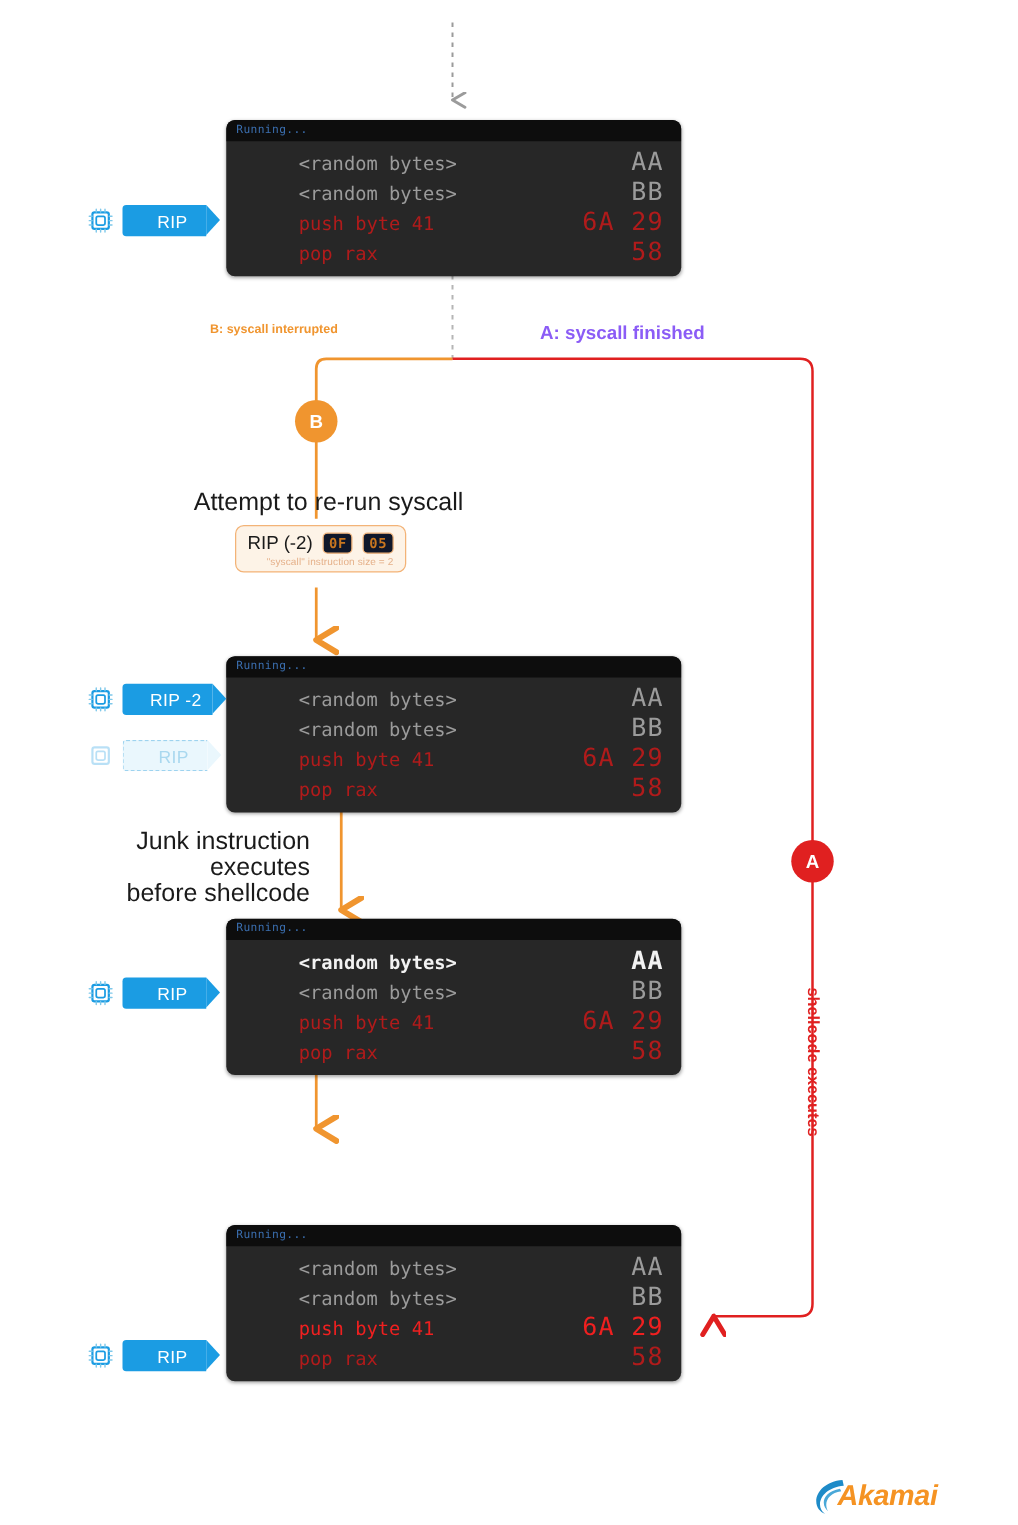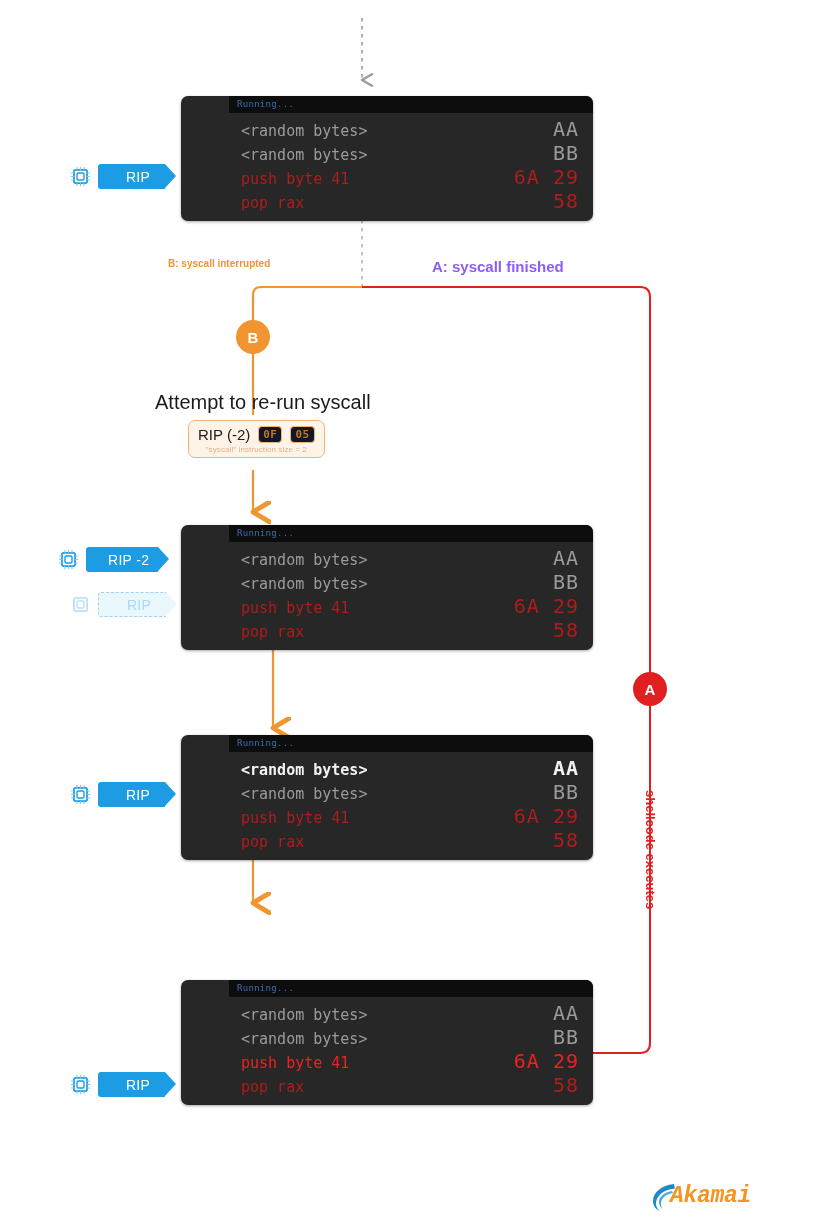--- a/index.html
+++ b/index.html
@@ -15,21 +15,20 @@
 
   
   .term{
     position:absolute;
     width:364px;
     background:#272727;
     border-radius:7px;
     box-shadow:0 1px 3px rgba(0,0,0,.35);
     overflow:hidden;
     font-family:"DejaVu Sans Mono","Liberation Mono",monospace;
-    padding-left:48px;
   }
   .term-title{
     height:17px;
     background:#0d0d0d;
     color:#3b6fb0;
     font-size:9px;
     line-height:17px;
     padding-left:8px;
     letter-spacing:.3px;
     font-family:"DejaVu Sans Mono","Liberation Mono",monospace;
@@ -37,21 +36,21 @@
   .term-body{padding:5px 0 7px 0;}
   .trow{
     display:flex;
     justify-content:space-between;
     align-items:baseline;
     padding:0 14px 0 12px;
     font-size:15px;
     line-height:22px;
     white-space:pre;
   }
-  .trow .code{letter-spacing:0px;}
+  .trow .code{letter-spacing:0px;margin-left:46px;}
   .trow .hex{letter-spacing:1px;font-size:20px;text-align:center;}
   
   .s-dim   .code,.s-dim   .hex{color:#9b9b9b;}
   .s-bright.code,.s-bright .code,.s-bright .hex{color:#f2f2f2;font-weight:bold;}
   .s-red   .code,.s-red   .hex{color:#b01b1b;}
   .s-redhi .code,.s-redhi .hex{color:#ef2020;}
 
   
   .rip-group{position:absolute;display:flex;align-items:center;gap:7px;}
   .chip{width:21px;height:21px;position:relative;flex:0 0 auto;}
@@ -106,21 +105,21 @@
 
   
   .ripbox{
     position:absolute;
     background:#fdf3e7;
     border:1.5px solid #f3b377;
     border-radius:7px;
     padding:5px 9px 3px 9px;
     display:flex;
     flex-direction:column;
-    align-items:center;
+    align-items:flex-end;
   }
   .ripbox-row{display:flex;align-items:center;gap:8px;}
   .ripbox-main{font-size:15px;color:#1a1a1a;font-family:"Liberation Sans",sans-serif;}
   .hexbyte{
     background:#0f172a;
     border:1px solid #efb279;
     border-radius:4px;
     color:#c8761f;
     font-family:"DejaVu Sans Mono","Liberation Mono",monospace;
     font-size:11px;
@@ -152,21 +151,21 @@
     font-weight:bold;
     white-space:nowrap;
     transform:rotate(90deg);
     transform-origin:left top;
   }
 
   
   .logo{position:absolute;left:648px;top:1180px;width:110px;height:34px;}
   .logo-text{
     position:absolute;left:22px;top:3px;
-    font-family:Liberation Mono, monospace;
+    font-family:Liberation Sans, sans-serif;
     font-size:23px;
     font-weight:bold;
     font-style:italic;
     color:#f59323;
     letter-spacing:-.3px;
   }
 </style>
 </head>
 <body>
 
@@ -203,20 +202,22 @@
   <div class="lbl lbl-a" style="left:432px;top:258px;">A: syscall finished</div>
 
   <div class="circ circ-b" style="left:236px;top:320px;">B</div>
   <div class="circ circ-a" style="left:633px;top:672px;">A</div>
 
   <div class="vert-lbl" style="left:658px;top:790px;">shellcode executes</div>
 
   <div class="lbl lbl-plain" style="left:155px;top:392px;">Attempt to re-run syscall</div>
 
   <div class="lbl lbl-plain" style="left:33px;top:663px;text-align:right;width:215px;">
+    <div>Junk instruction executes</div>
+    <div>before shellcode</div>
   </div>
 
   <div class="ripbox" style="left:188px;top:420px;">
     <div class="ripbox-row">
       <span class="ripbox-main">RIP (-2)</span>
       <span class="hexbyte">0F</span>
       <span class="hexbyte">05</span>
     </div>
     <div class="ripbox-cap">"syscall" instruction size = 2</div>
   </div>
@@ -273,21 +274,21 @@
         <span class="code">push byte 41</span>
         <span class="hex">6A 29</span>
       </div>
       <div class="trow s-red">
         <span class="code">pop rax</span>
         <span class="hex">58</span>
       </div>
     </div>
   </div>
 
-  <div class="rip-group" style="left:58px;top:547px;">
+  <div class="rip-group" style="left:70px;top:547px;">
     <span class="chip">
       <svg viewBox="0 0 24 24" width="21" height="21">
         <rect x="4.5" y="4.5" width="15" height="15" rx="2" fill="none" stroke="#1b9ce3" stroke-width="2"></rect>
         <rect x="8" y="8" width="8" height="8" rx="1.5" fill="none" stroke="#1b9ce3" stroke-width="1.6"></rect>
         <g stroke="#7ec8ea" stroke-width="1.3" stroke-linecap="round">
           <path d="M8 1.6v2.6M12 1.6v2.6M16 1.6v2.6M8 19.8v2.6M12 19.8v2.6M16 19.8v2.6"></path>
           <path d="M1.6 8h2.6M1.6 12h2.6M1.6 16h2.6M19.8 8h2.6M19.8 12h2.6M19.8 16h2.6"></path>
         </g>
       </svg>
     </span>

